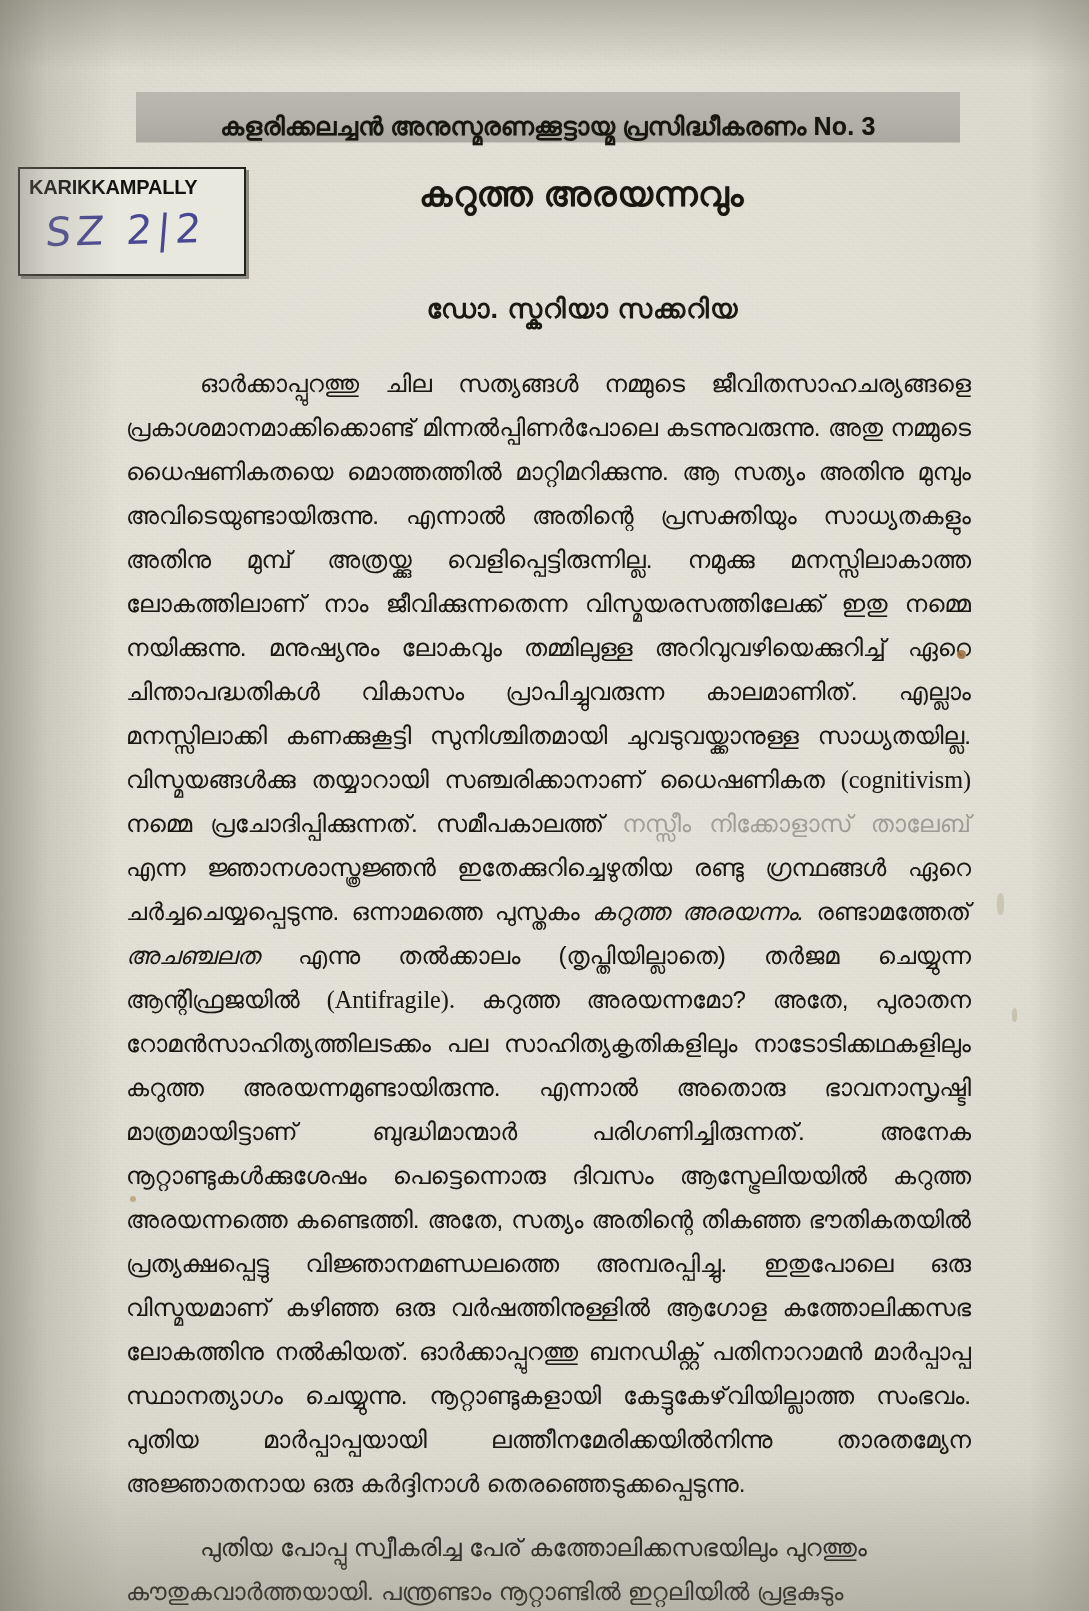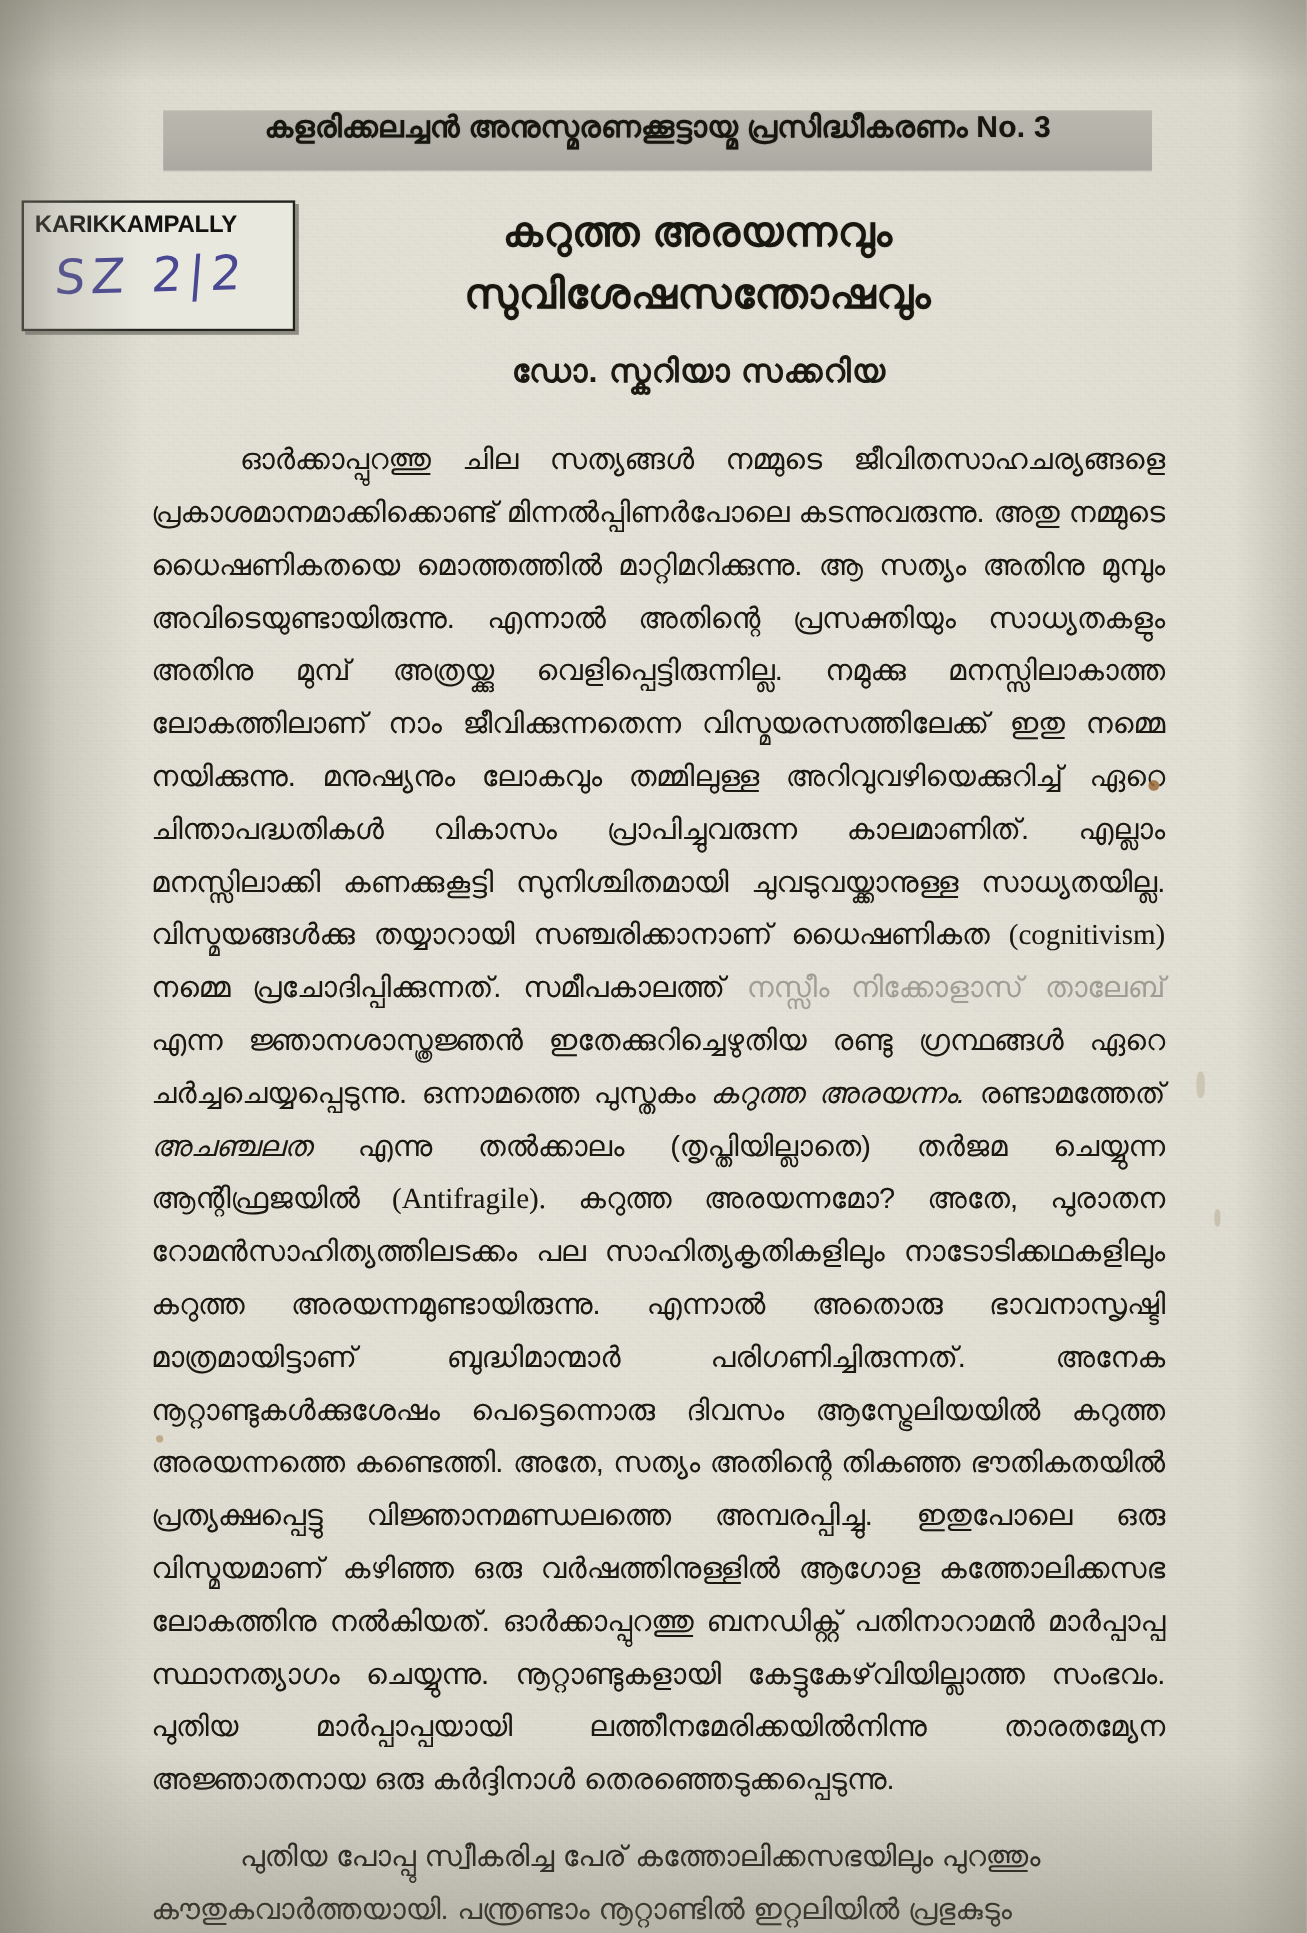--- a/index.html
+++ b/index.html
@@ -60,21 +60,21 @@
 
   
   .series-banner {
     position: absolute;
     left: 136px;
     top: 92px;
     width: 824px;
     height: 50px;
     background: linear-gradient(180deg,#b9b7ae 0%, #b3b1a8 55%, #aaa8a0 100%);
     display: flex;
-    align-items: flex-start;
+    align-items: flex-end;
     justify-content: center;
     box-shadow: 0 1px 0 rgba(0,0,0,.10);
   }
   .series-banner-text {
     font-size: 25px;
     font-weight: 700;
     color: #16160f;
     letter-spacing: .2px;
     white-space: nowrap;
     text-shadow: 0 0 1px rgba(0,0,0,.35);
@@ -183,21 +183,20 @@
 
   <div class="paper"></div>
   <div class="paper-grain"></div>
 
   <div class="series-banner">
     <span class="series-banner-text">കളരിക്കലച്ചൻ അനുസ്മരണക്കൂട്ടായ്മ പ്രസിദ്ധീകരണം No. 3</span>
   </div>
 
   <div class="doc-title">
     <div class="doc-title-line">കറുത്ത അരയന്നവും</div>
-    <div class="doc-title-line">സുവിശേഷസന്തോഷവും</div>
   </div>
 
   <div class="doc-author">ഡോ. സ്കറിയാ സക്കറിയ</div>
 
   <div class="library-label">
     <div class="library-label-name">KARIKKAMPALLY</div>
     <div class="library-label-code">SZ 2|2</div>
   </div>
 
   <div class="body-text">

